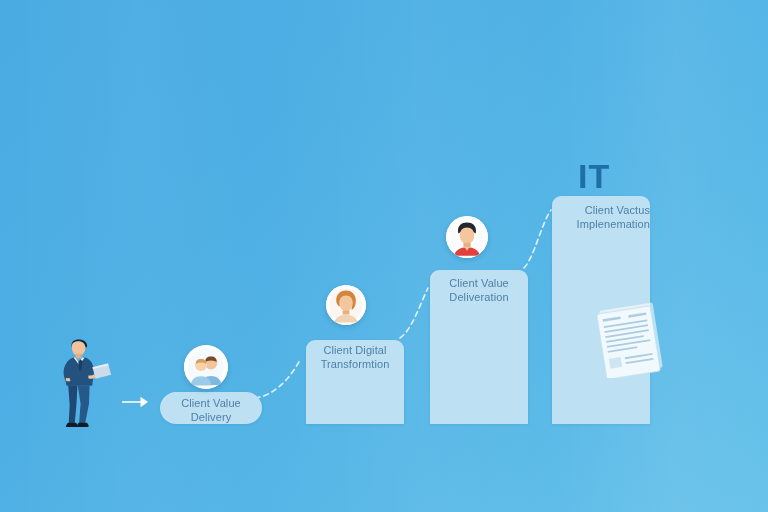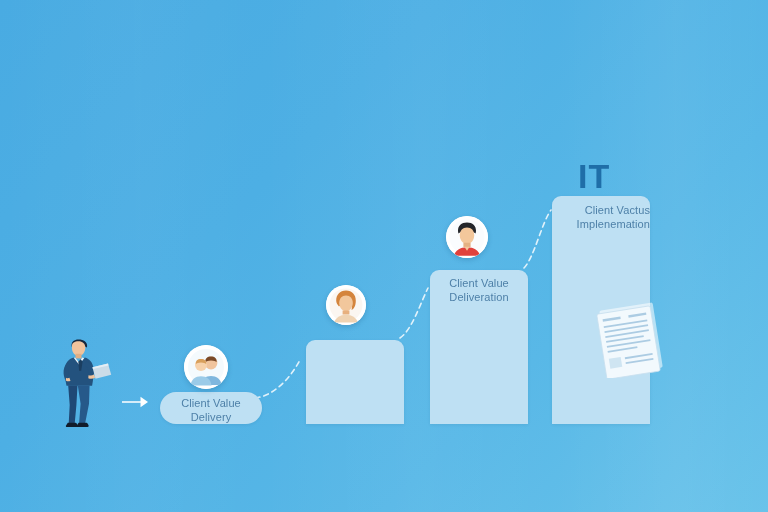--- a/index.html
+++ b/index.html
@@ -104,20 +104,22 @@
       <path d="M400 338 C 412 330, 420 304, 428 288"></path>
       <path d="M524 268 C 534 258, 542 222, 551 210"></path>
     </g>
   </svg>
 
   <div class="bar pill" style="left:160px; top:392px; width:102px; height:32px;"></div>
   <div class="bar-label" style="left:160px; width:102px; top:396px;">Client Value
 Delivery</div>
 
   <div class="bar rounded-top" style="left:306px; top:340px; width:98px; height:84px;"></div>
+  <div class="bar-label" style="left:306px; width:98px; top:343px;">Client Digital
+Transformtion</div>
 
   <div class="bar rounded-top" style="left:430px; top:270px; width:98px; height:154px;"></div>
   <div class="bar-label" style="left:430px; width:98px; top:276px;">Client Value
 Deliveration</div>
 
   <div class="bar rounded-top" style="left:552px; top:196px; width:98px; height:228px;"></div>
   <div class="bar-label" style="left:552px; width:98px; top:203px;text-align:right;">Client Vactus
 Implenemation</div>
 
   <div id="it-title" style="left:578px; top:157px; font-size:34px;">IT</div>

